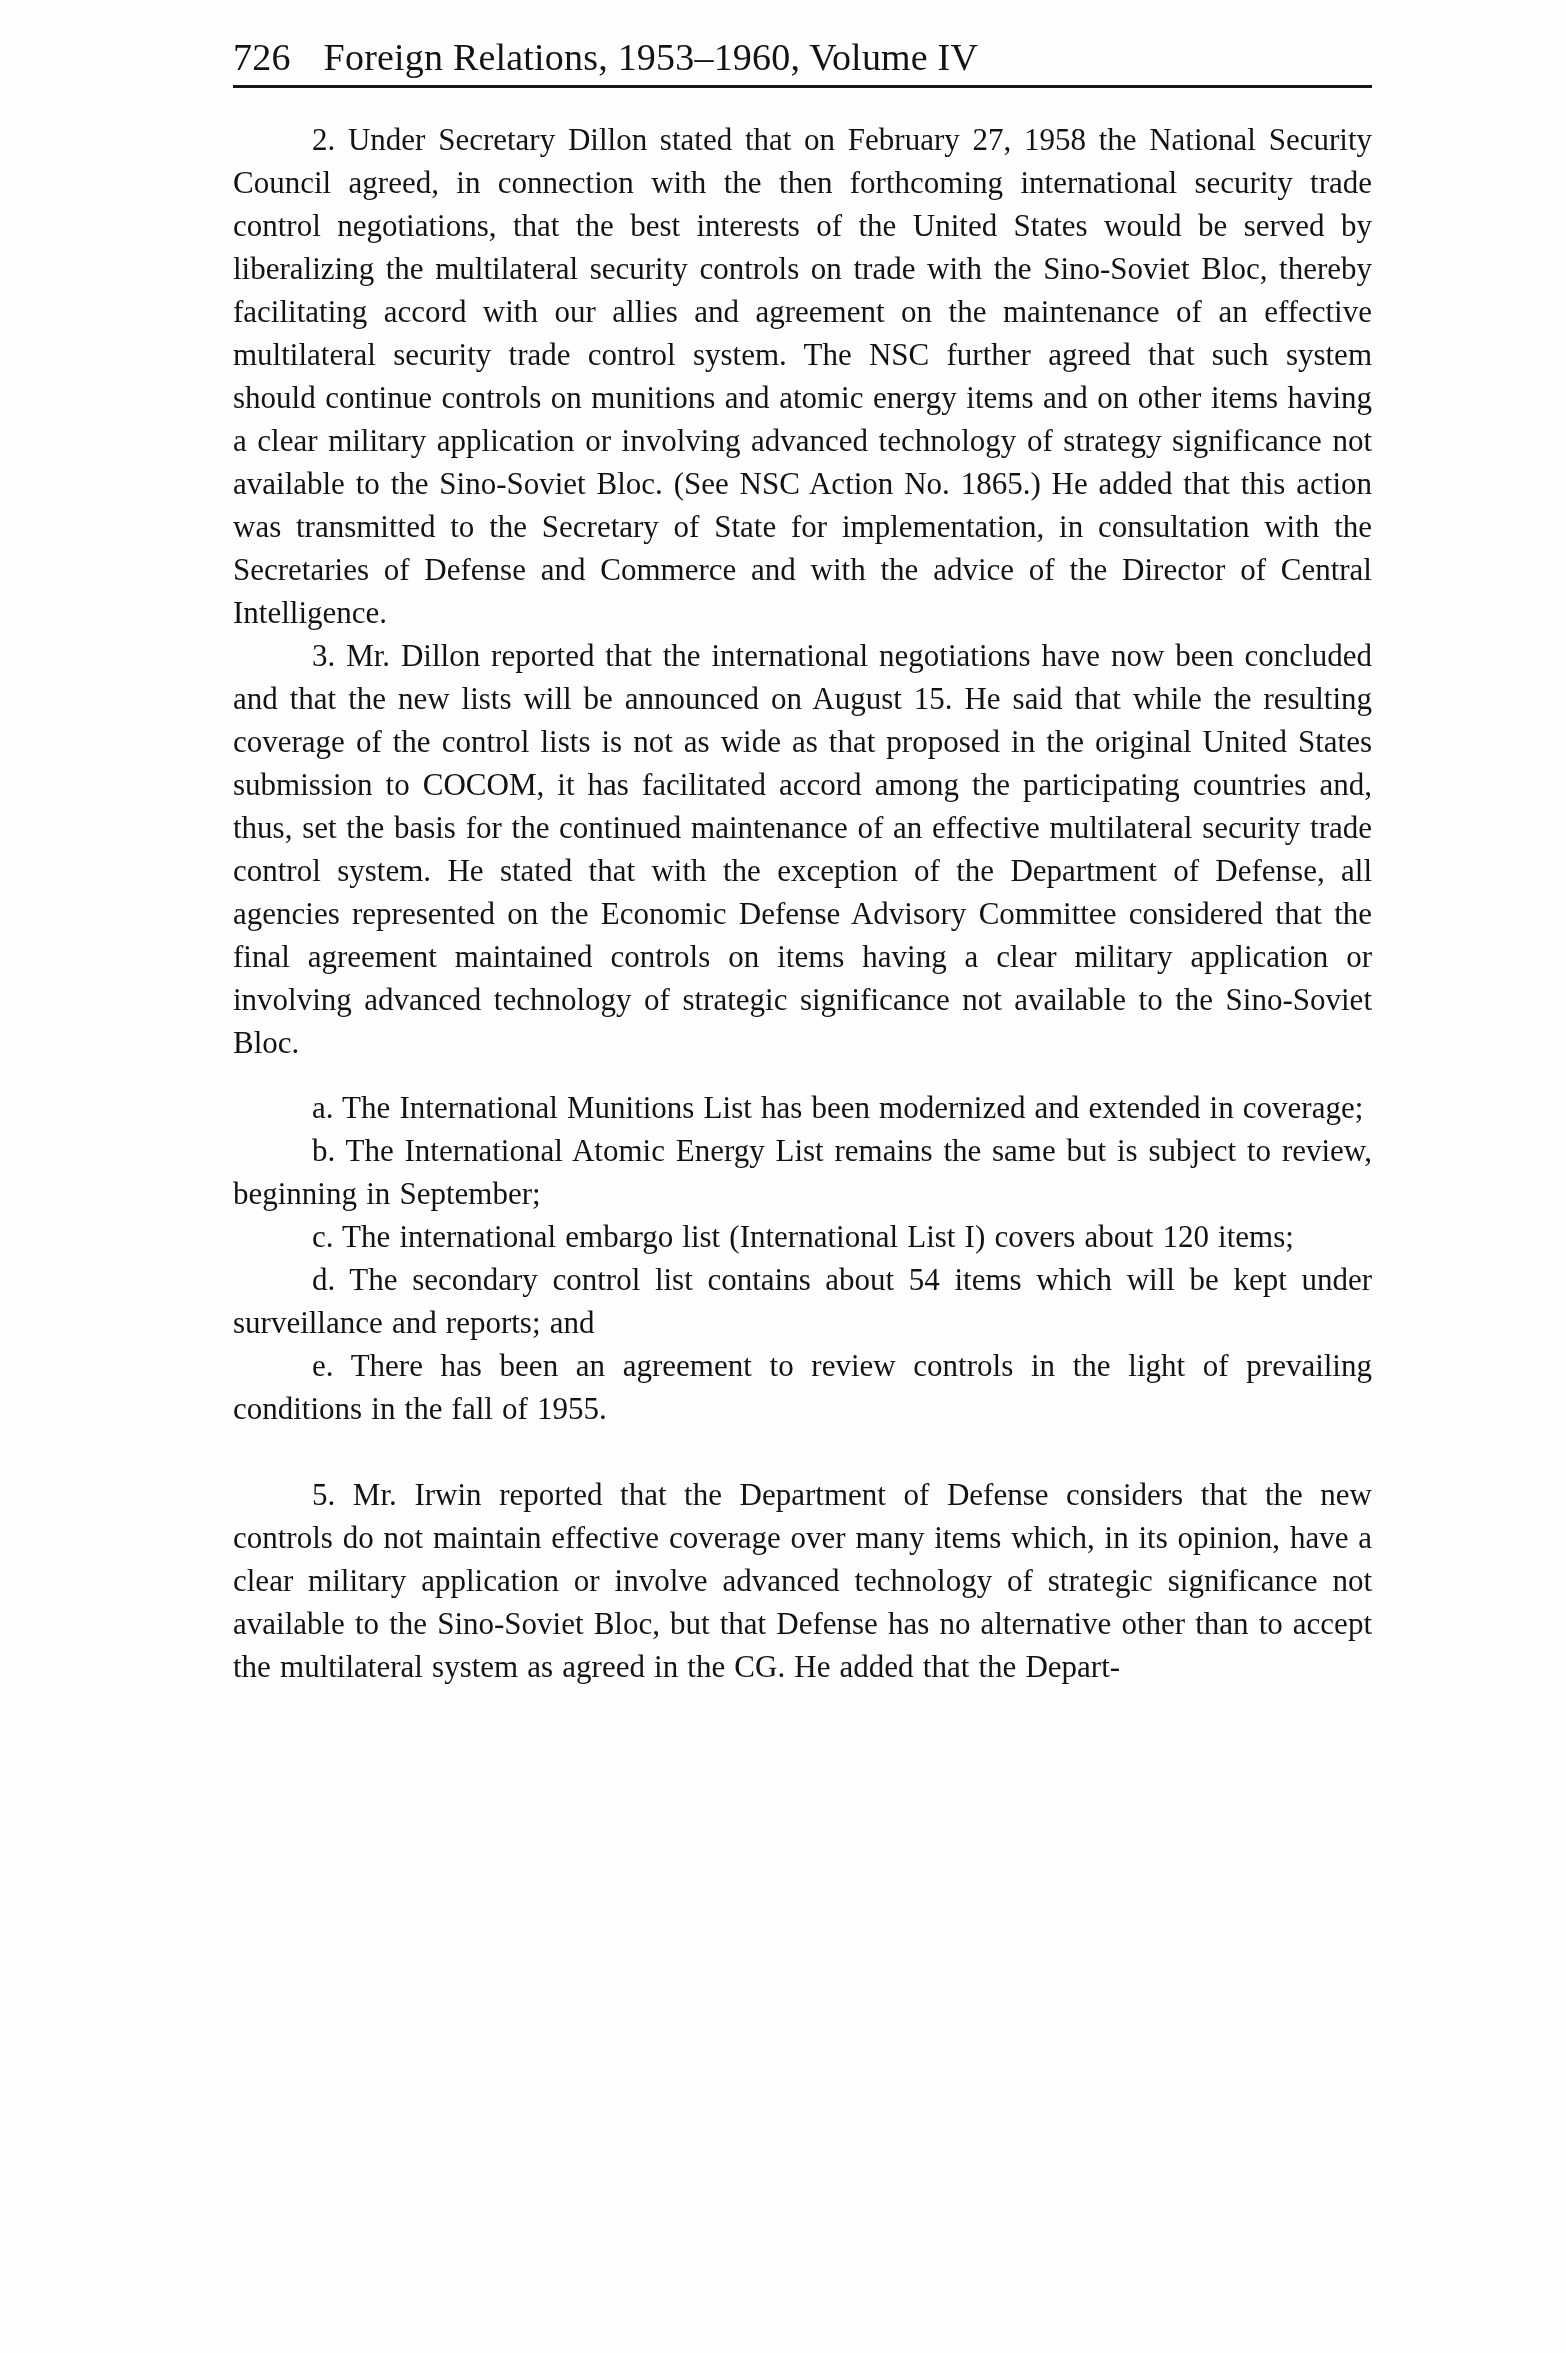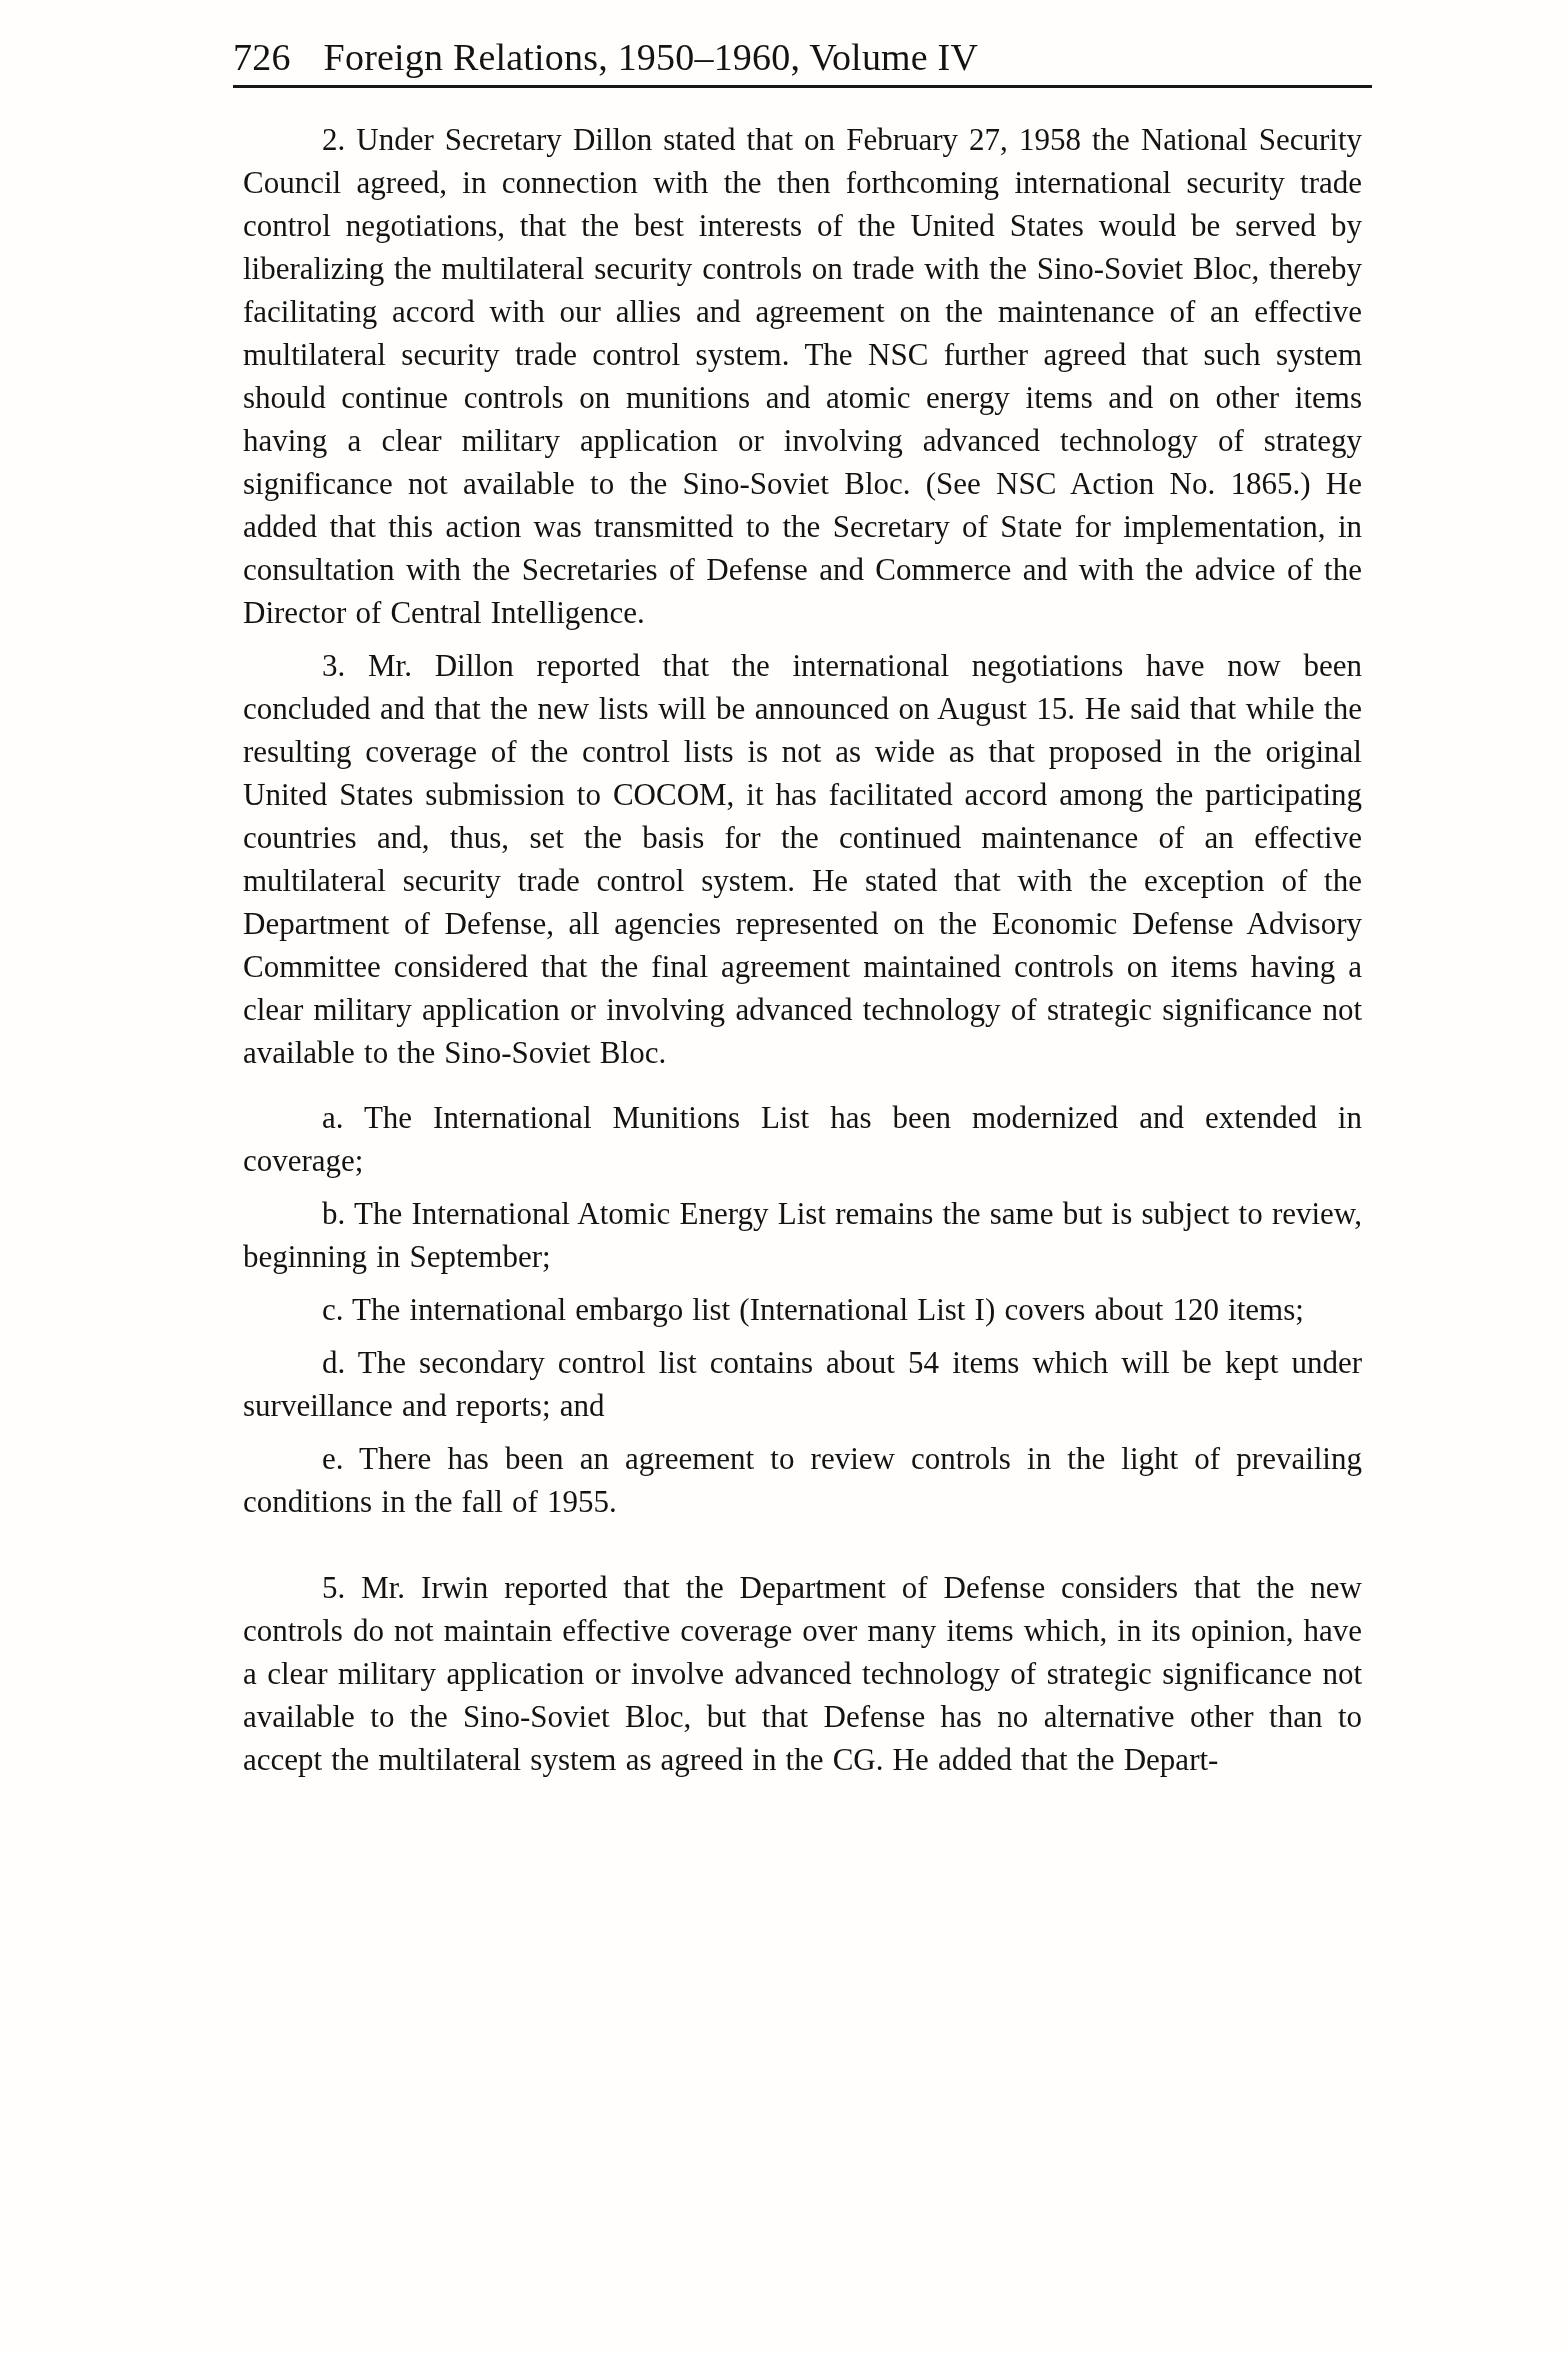--- a/index.html
+++ b/index.html
@@ -34,38 +34,38 @@
     margin-top: 11.3px;
   }
   .body-text {
     margin-top: 30px;
     font-size: 31px;
     line-height: 43px;
     text-align: justify;
     word-spacing: 1.4px;
   }
   .para {
-    margin: 10px;
+    margin: 0;
     text-indent: 79px;
   }
   .gap-small {
     margin-top: 21.7px;
   }
   .gap-large {
     margin-top: 43px;
   }
 </style>
 </head>
 <body>
 
 <div class="page">
 
   <header class="running-header">
     <span class="page-number">726</span>
-    <span class="running-title">Foreign Relations, 1950–1960, Volume IV</span>
+    <span class="running-title">Foreign Relations, 1953–1960, Volume IV</span>
   </header>
 
   <div class="header-rule"></div>
 
   <main class="body-text">
     <p class="para">2. Under Secretary Dillon stated that on February 27, 1958 the National Security Council agreed, in connection with the then forthcoming international security trade control negotiations, that the best interests of the United States would be served by liberalizing the multilateral security controls on trade with the Sino-Soviet Bloc, thereby facilitating accord with our allies and agreement on the maintenance of an effective multilateral security trade control system. The NSC further agreed that such system should continue controls on munitions and atomic energy items and on other items having a clear military application or involving advanced technology of strategy significance not available to the Sino-Soviet Bloc. (See NSC Action No. 1865.) He added that this action was transmitted to the Secretary of State for implementation, in consultation with the Secretaries of Defense and Commerce and with the advice of the Director of Central Intelligence.</p>
 
     <p class="para">3. Mr. Dillon reported that the international negotiations have now been concluded and that the new lists will be announced on August 15. He said that while the resulting coverage of the control lists is not as wide as that proposed in the original United States submission to COCOM, it has facilitated accord among the participating countries and, thus, set the basis for the continued maintenance of an effective multilateral security trade control system. He stated that with the exception of the Department of Defense, all agencies represented on the Economic Defense Advisory Committee considered that the final agreement maintained controls on items having a clear military application or involving advanced technology of strategic significance not available to the Sino-Soviet Bloc.</p>
 
 

